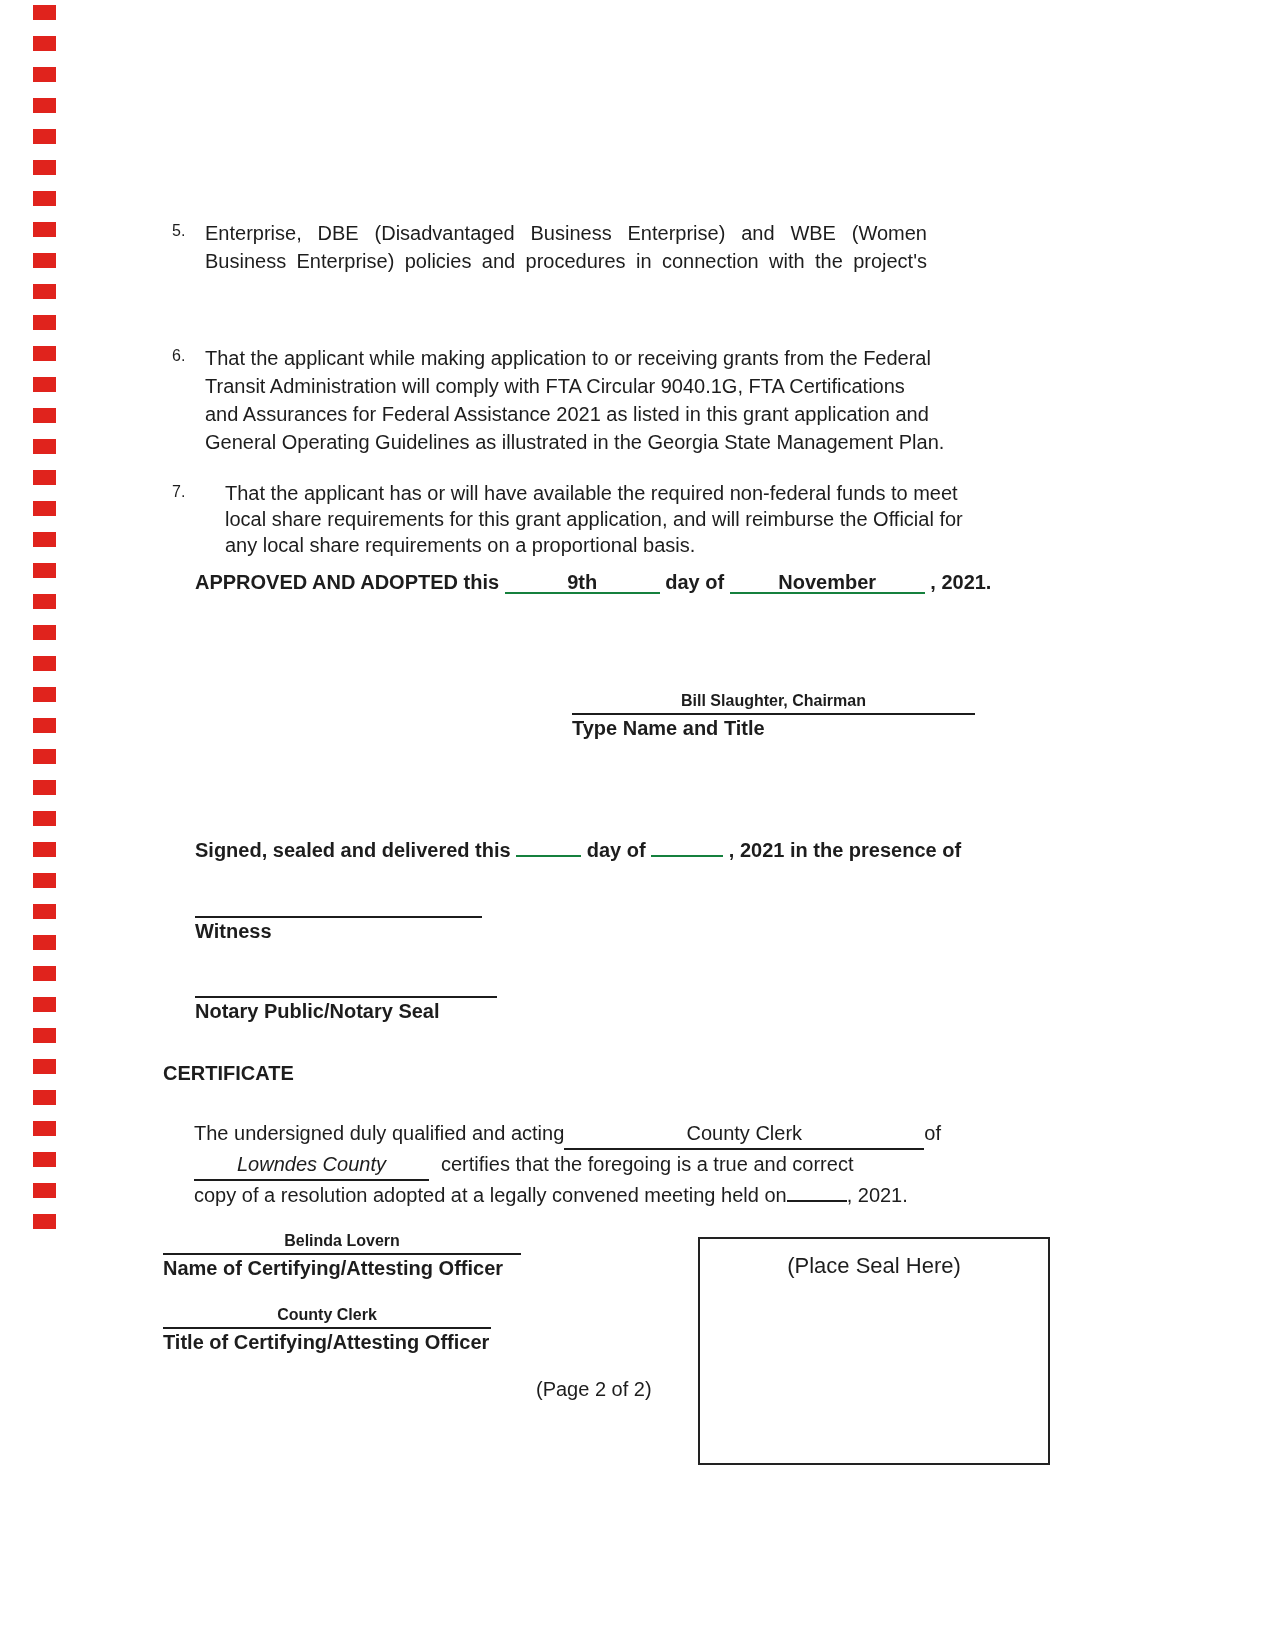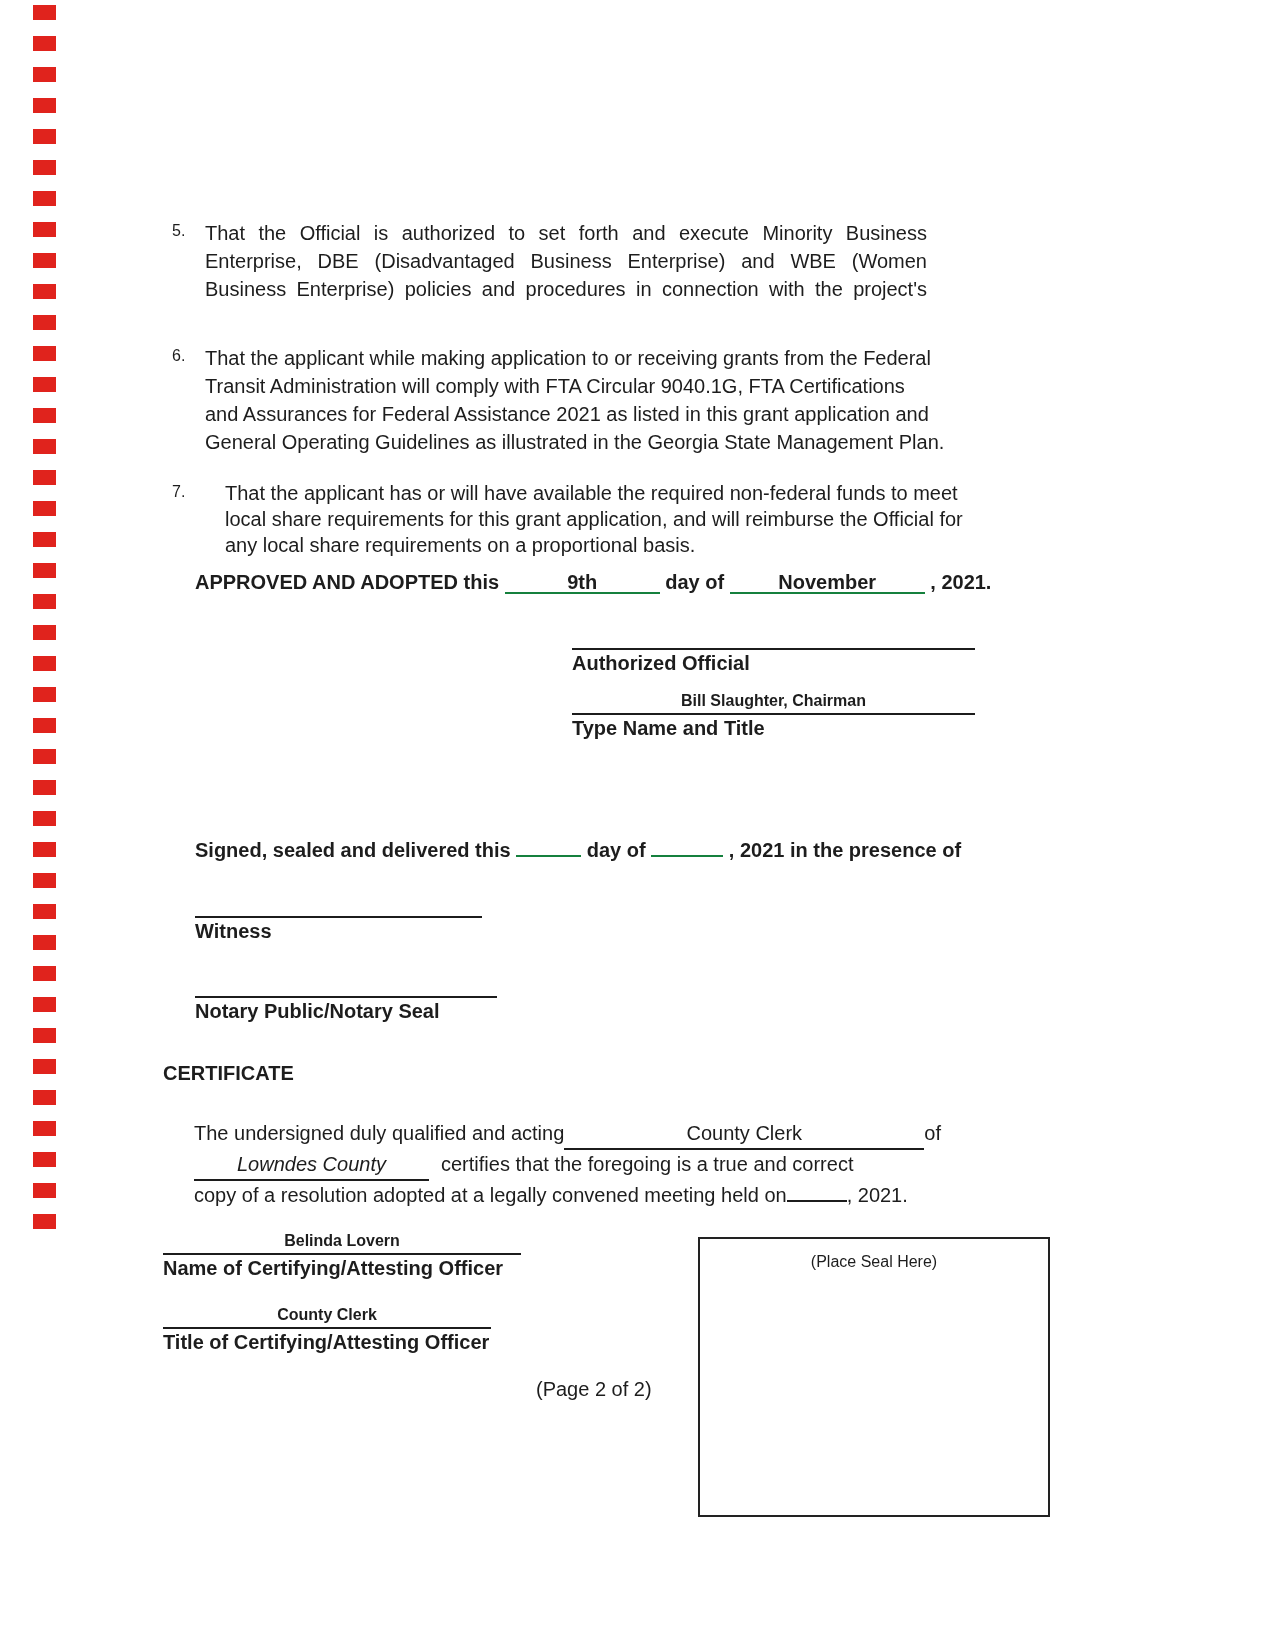--- a/index.html
+++ b/index.html
@@ -37,37 +37,36 @@
   .sig-rule { border-top:2px solid #1c1c1c; }
   .sig-label { font-size:20px; font-weight:bold; padding-top:2px; }
   .sig-value { font-weight:bold; text-align:center; }
   .heading { position:absolute; font-size:20px; font-weight:bold; }
   .cert-para { position:absolute; left:163px; top:1119px; width:778px; font-size:20px; line-height:29px; }
   .cl { display:flex; align-items:baseline; white-space:nowrap;margin-left:31px; }
   .cl .cblank { border-bottom:2px solid #1c1c1c; text-align:center; }
   .cl .grow { flex:1 1 auto; }
   .italic { font-style:italic; }
   .seal-box {
-    position:absolute; left:698px; top:1237px; width:352px; height:280px;
-    border:2px solid #222222; text-align:center; font-size:16px; padding-top:14px;
+    position:absolute; left:698px; top:1237px; width:352px; height:228px;
+    border:2px solid #222222; text-align:center; font-size:22px; padding-top:14px;
   }
   .page-marker { position:absolute; left:536px; top:1378px; font-size:20px; }
   .small-val { font-size:16px; }
 </style>
 </head>
 <body>
 
 <div class="page">
 
   <div class="scan-marks"></div>
 
   <div class="item" style="top:219px">
     <span class="num">5.</span>
     <div class="lines justify">
-      <div class="ln j">That the Official is authorized to set forth and execute Minority Business</div>
       <div class="ln j">Enterprise, DBE (Disadvantaged Business Enterprise) and WBE (Women</div>
       <div class="ln j">Business Enterprise) policies and procedures in connection with the project's</div>
     </div>
   </div>
 
   <div class="item" style="top:344px">
     <span class="num">6.</span>
     <div class="lines">
       <div class="ln">That the applicant while making application to or receiving grants from the Federal</div>
       <div class="ln">Transit Administration will comply with FTA Circular  9040.1G,  FTA Certifications</div>
@@ -86,24 +85,20 @@
   </div>
 
   <div class="fill-line" style="left:195px; top:571px">
     <span>APPROVED AND ADOPTED  this</span>
     <span class="blank w155">9th</span>
     <span>day of</span>
     <span class="blank w195">November</span>
     <span>, 2021.</span>
   </div>
 
-  <div class="sigblock" style="left:572px; top:648px; width:403px">
-    <div class="sig-rule"></div>
-    <div class="sig-label">Authorized Official</div>
-  </div>
 
   <div class="sigblock" style="left:572px; top:692px; width:403px">
     <div class="sig-value small-val" style="padding-bottom:3px">Bill Slaughter, Chairman</div>
     <div class="sig-rule"></div>
     <div class="sig-label">Type Name and Title</div>
   </div>
 
   <div class="fill-line" style="left:195px; top:834px">
     <span>Signed, sealed and delivered this</span>
     <span class="blank w65"></span>

